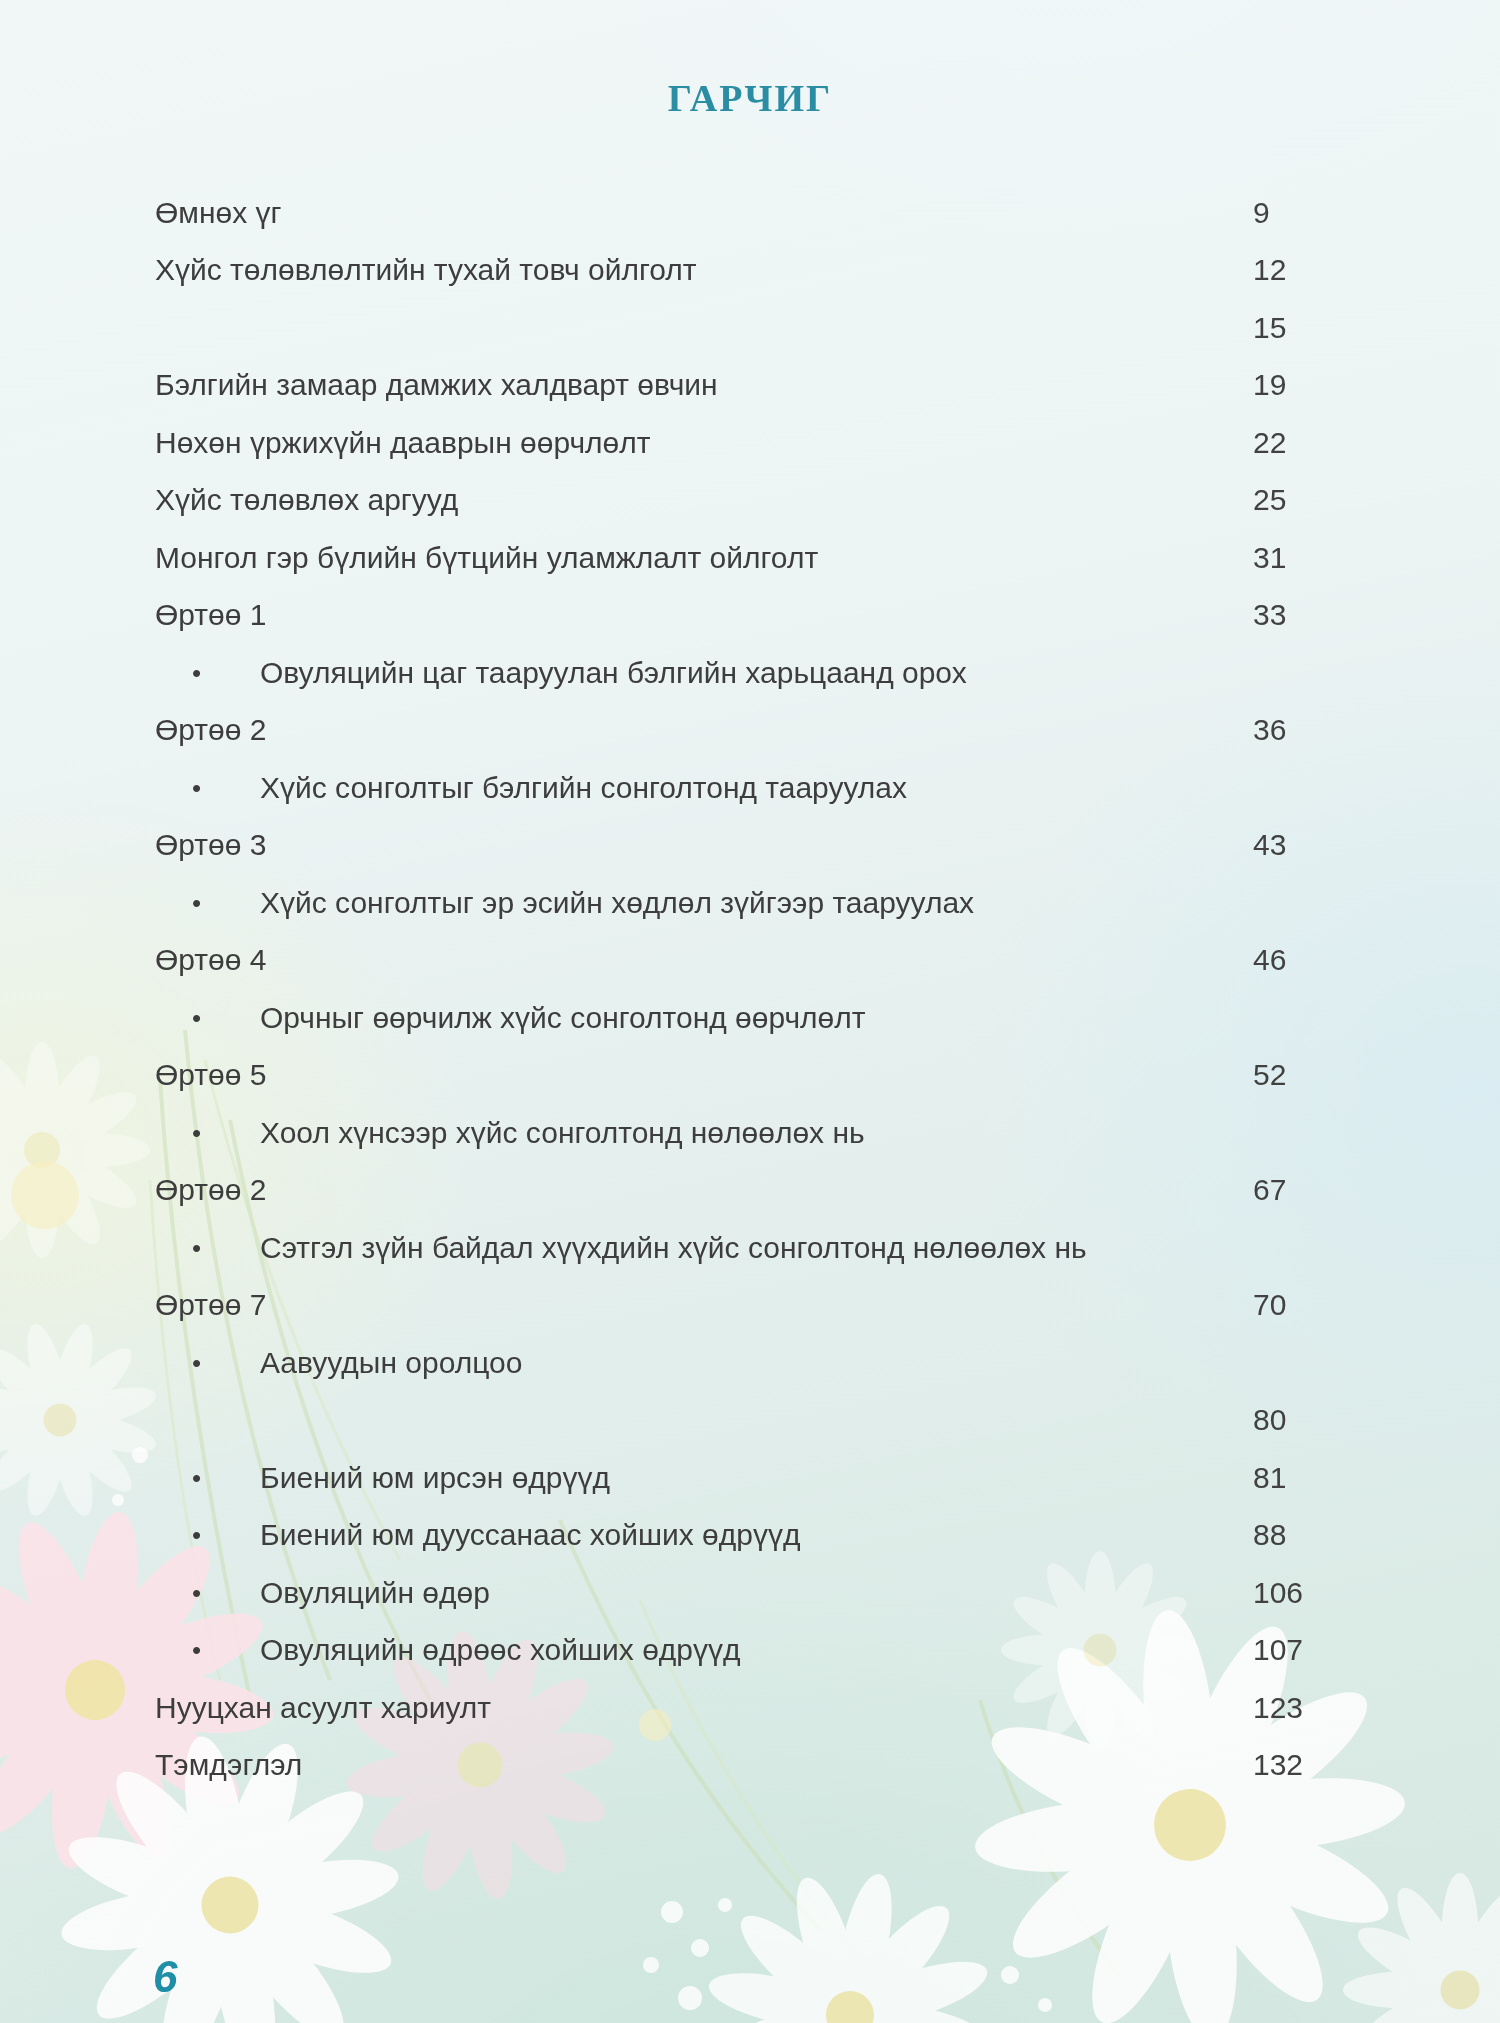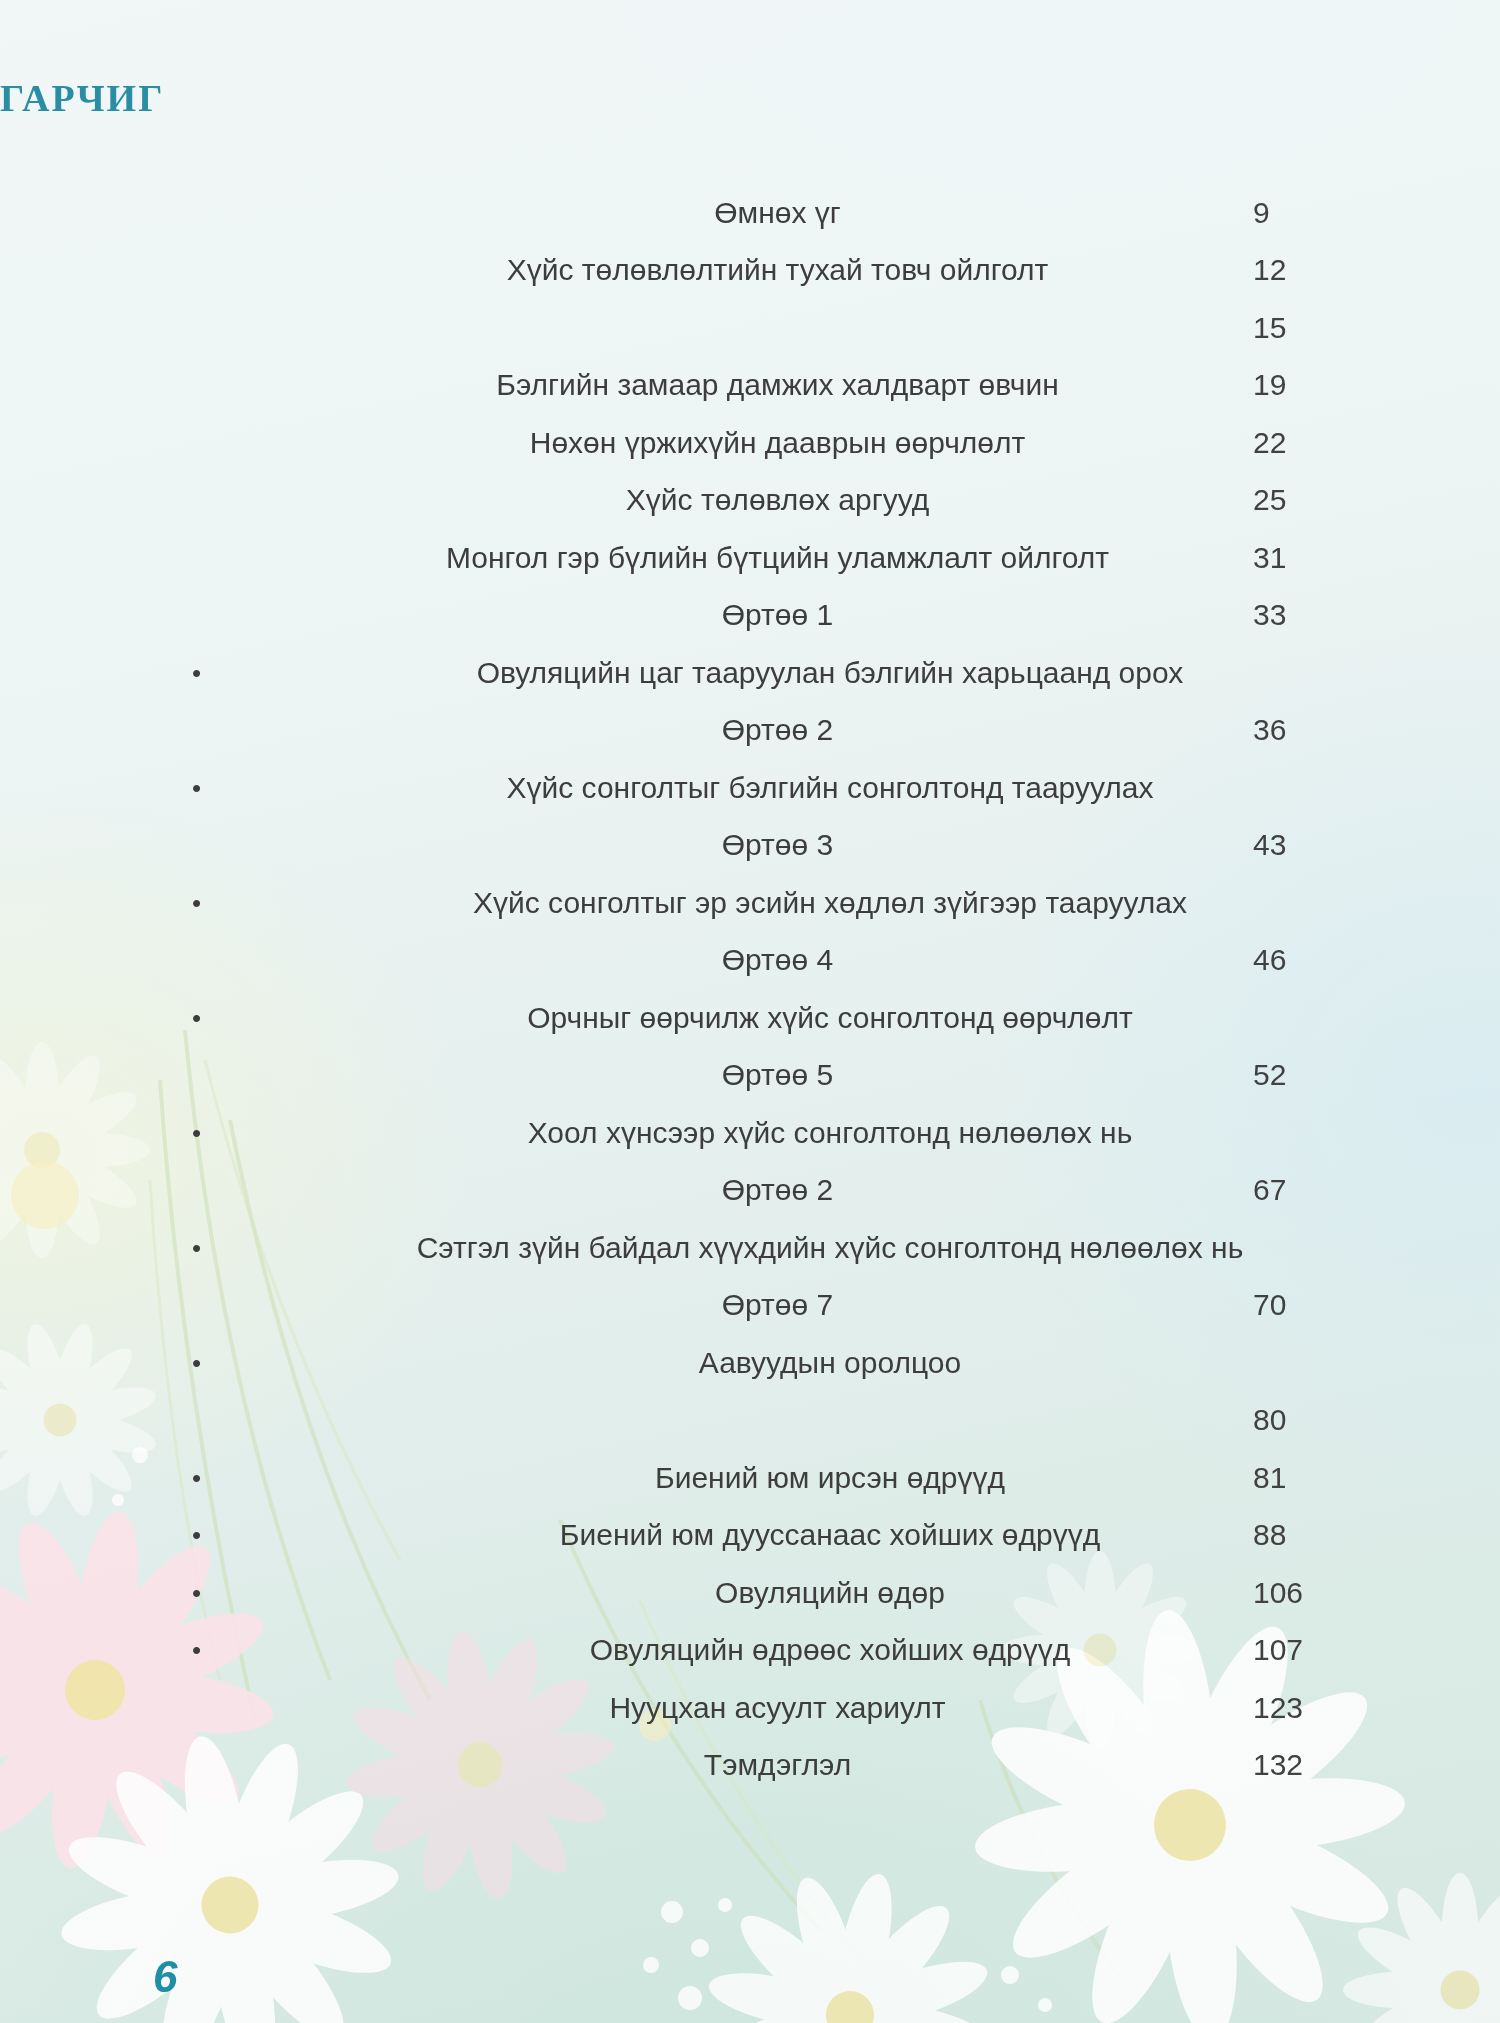--- a/index.html
+++ b/index.html
@@ -16,36 +16,36 @@
       linear-gradient(168deg,#f1f7f7 0%,#ecf4f4 32%,#e4efed 58%,#dbebe6 82%,#d6e8e2 100%);
   }
   
   .flora{position:absolute;inset:0;pointer-events:none;}
   .daisy-white{color:#ffffff;}
   .daisy-pink{color:#fbe3e9;}
   .daisy-pink2{color:#f9dde5;}
 
   .title{
     position:absolute;top:76px;left:0;width:100%;
+    text-align:center;
     font-family:"Liberation Serif","DejaVu Serif",serif;
     font-weight:bold;
     font-size:38px;
     letter-spacing:2px;
     color:#2a8da3;
   }
   .toc{
     position:absolute;top:184px;left:155px;width:1245px;
   }
   .row{
     position:relative;
     height:57.5px;
     display:flex;align-items:center;
     font-size:30px;color:#3d3d3d;
     white-space:nowrap;
-    justify-content:center;
   }
   .row .bullet{
     display:none;
     position:absolute;left:37px;top:50%;
     transform:translateY(-50%);
     font-size:26px;color:#3d3d3d;
   }
   .row.indent .bullet{display:block;}
   .row.indent .label{margin-left:105px;}
   .row .pg{

